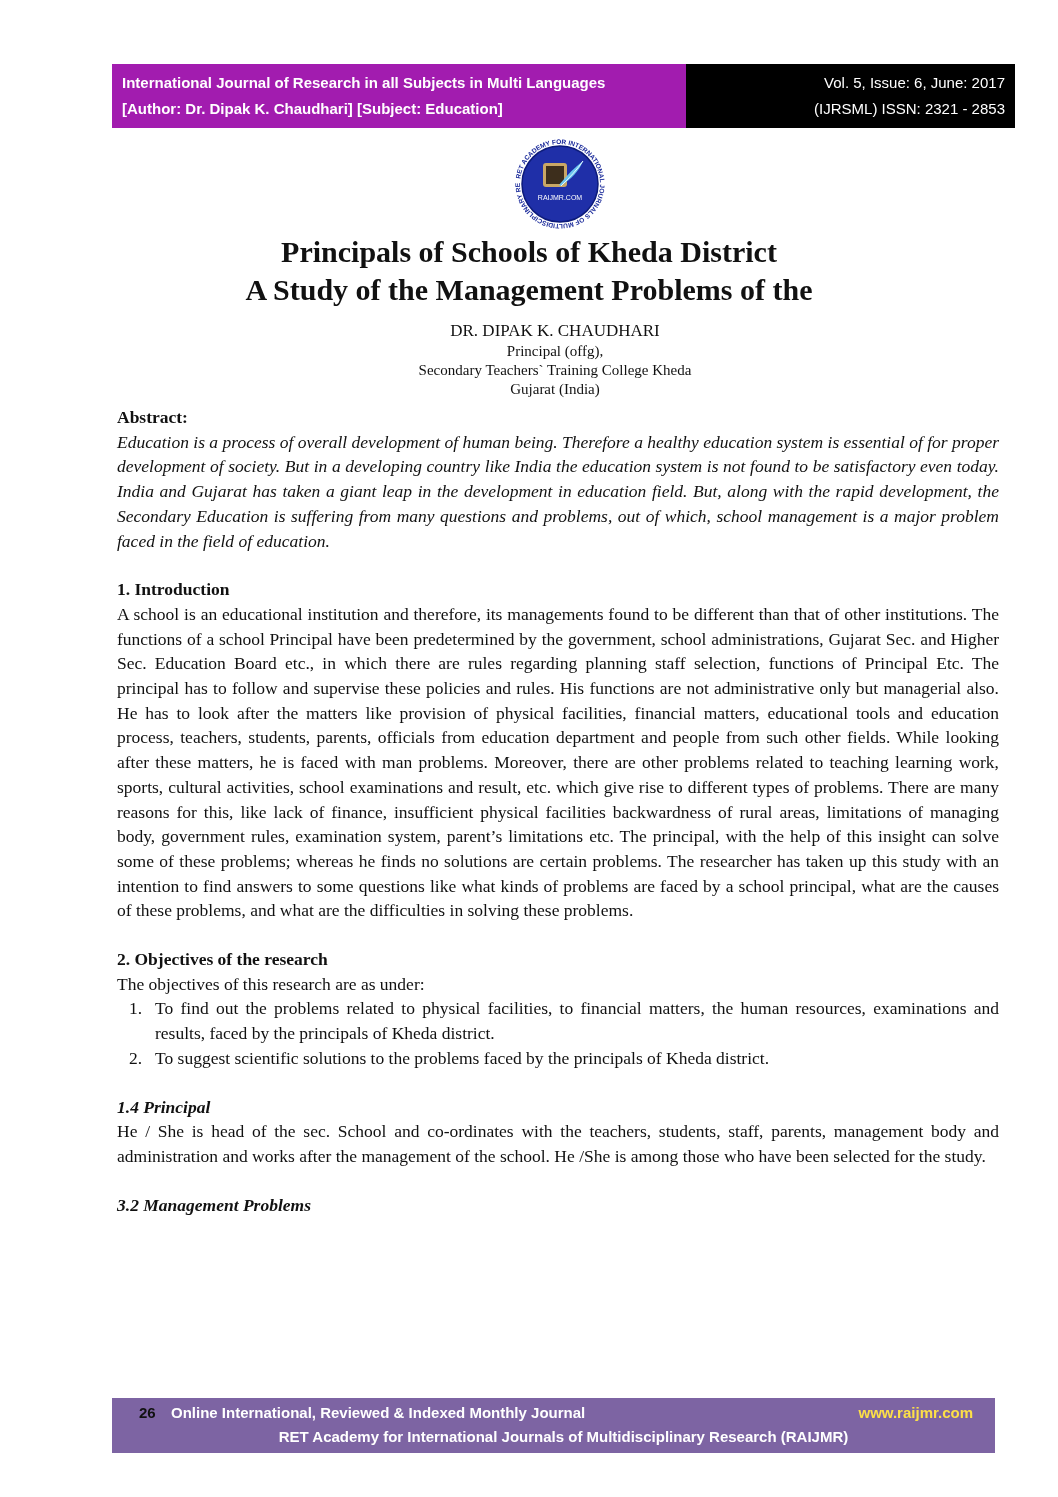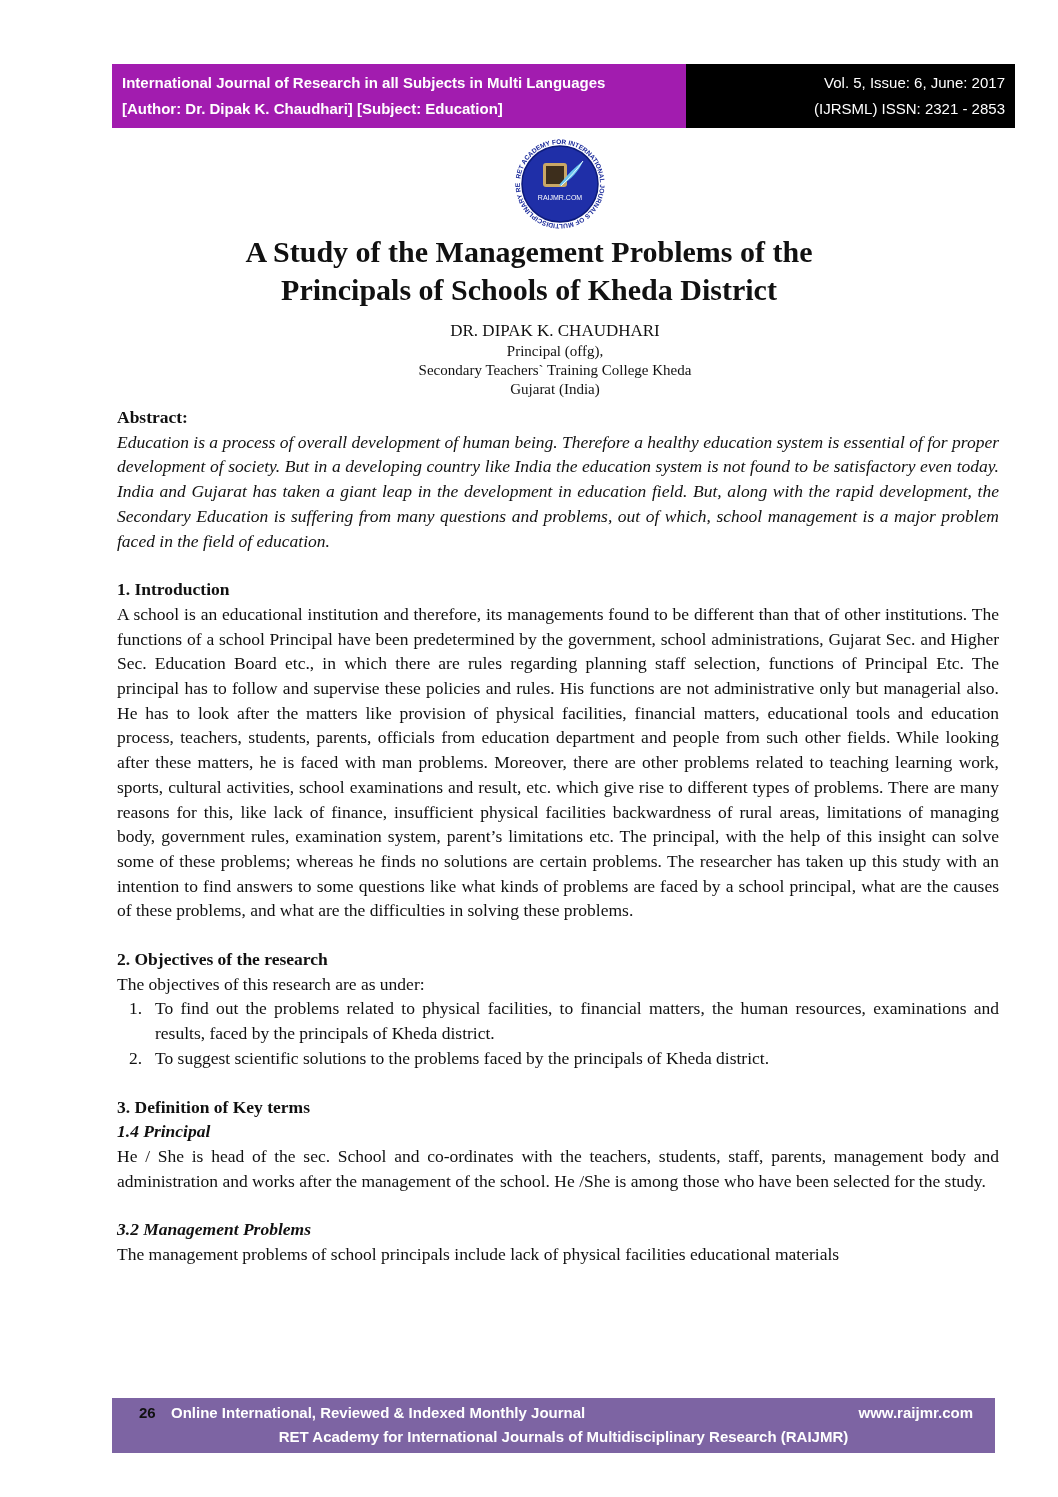--- a/index.html
+++ b/index.html
@@ -29,21 +29,21 @@
     ol.objectives { list-style: none; padding-left: 12px; }
     ol.objectives li { display: flex; text-align: justify; }
     ol.objectives .num { width: 26px; flex: none; }
     ol.objectives .txt { flex: 1; }
 
     .footer { position: absolute; left: 112px; top: 1398px; width: 883px; height: 55px; background: #7d64a3;
       font-family: "Liberation Sans", sans-serif; font-weight: bold; font-size: 15px; line-height: 24px; color: #fff; }
     .footer-row1 { display: flex; padding: 3px 22px 0 10px; }
     .footer-page { color: #111; width: 32px; margin-left: 17px; }
     .footer-journal { flex: 1; }
-    .footer-url { color: #ffffff; }
+    .footer-url { color: #fde047; }
     .footer-row2 { text-align: center; padding-left: 20px; }
   </style>
 </head>
 <body>
 
 <div class="header">
   <div class="header-left">
     <div>International Journal of Research in all Subjects in Multi Languages</div>
     <div>[Author: Dr. Dipak K. Chaudhari] [Subject: Education]</div>
   </div>
@@ -66,22 +66,22 @@
     </text>
     <rect x="36" y="26" width="24" height="24" rx="3" fill="#c9a766"></rect>
     <rect x="39" y="29" width="18" height="18" fill="#3d2e1c"></rect>
     <path d="M52 48 C 60 38, 68 30, 76 24 C 72 34, 64 42, 54 49 Z" fill="#6cc6ef"></path>
     <path d="M54 49 C 62 41, 70 33, 76 24" stroke="#e8f6ff" stroke-width="1" fill="none"></path>
     <text x="53" y="63" text-anchor="middle" font-family="Liberation Sans, sans-serif" font-size="7" fill="#ffffff">RAIJMR.COM</text>
   </svg>
 </div>
 
 <div class="title">
+  <div>Principals of Schools of Kheda District</div>
   <div>A Study of the Management Problems of the</div>
-  <div>Principals of Schools of Kheda District</div>
 </div>
 
 <div class="author-block">
   <div class="author-name">DR. DIPAK K. CHAUDHARI</div>
   <div>Principal (offg),</div>
   <div>Secondary Teachers` Training College Kheda</div>
   <div>Gujarat (India)</div>
 </div>
 
 <div class="content">
@@ -100,27 +100,25 @@
       <span class="num">1.</span>
       <span class="txt">To find out the problems related to physical facilities, to financial matters, the human resources, examinations and results, faced by the principals of Kheda district.</span>
     </li>
     <li>
       <span class="num">2.</span>
       <span class="txt">To suggest scientific solutions to the problems faced by the principals of Kheda district.</span>
     </li>
   </ol>
   <div class="gap"></div>
 
-  <div class="h">3. Definition of Key terms</div>
   <div class="hi">1.4 Principal</div>
   <p class="just">He / She is head of the sec. School and co-ordinates with the teachers, students, staff, parents, management body and administration and works after the management of the school. He /She is among those who have been selected for the study.</p>
   <div class="gap"></div>
 
   <div class="hi">3.2 Management Problems</div>
-  <p>The management problems of school principals include lack of physical facilities educational materials</p>
 </div>
 
 <div class="footer">
   <div class="footer-row1">
     <span class="footer-page">26</span>
     <span class="footer-journal">Online International, Reviewed &amp; Indexed Monthly Journal</span>
     <span class="footer-url">www.raijmr.com</span>
   </div>
   <div class="footer-row2">RET Academy for International Journals of Multidisciplinary Research (RAIJMR)</div>
 </div>

